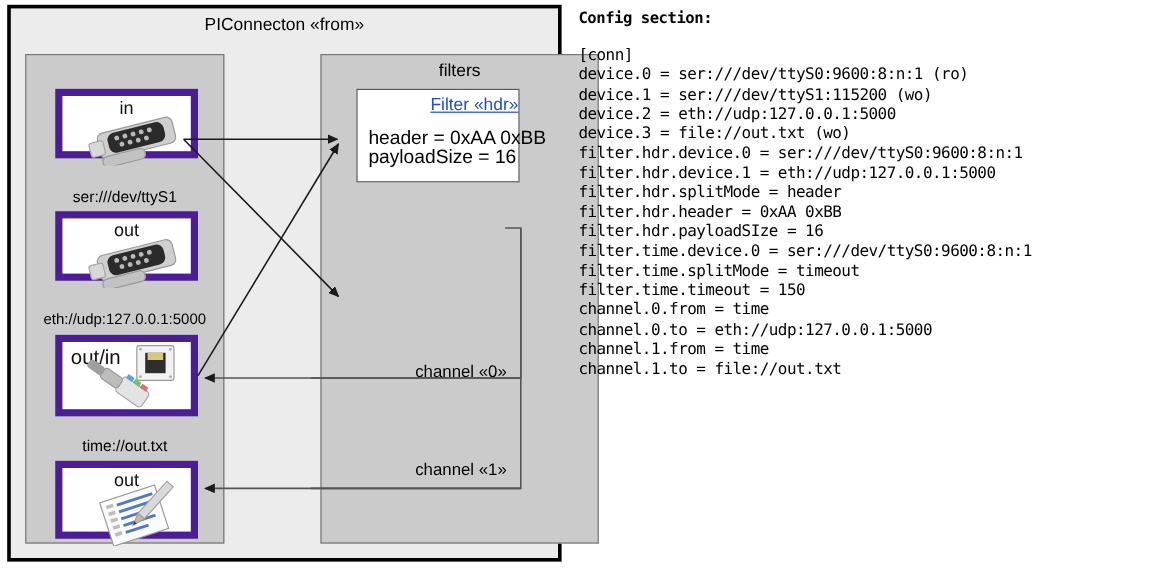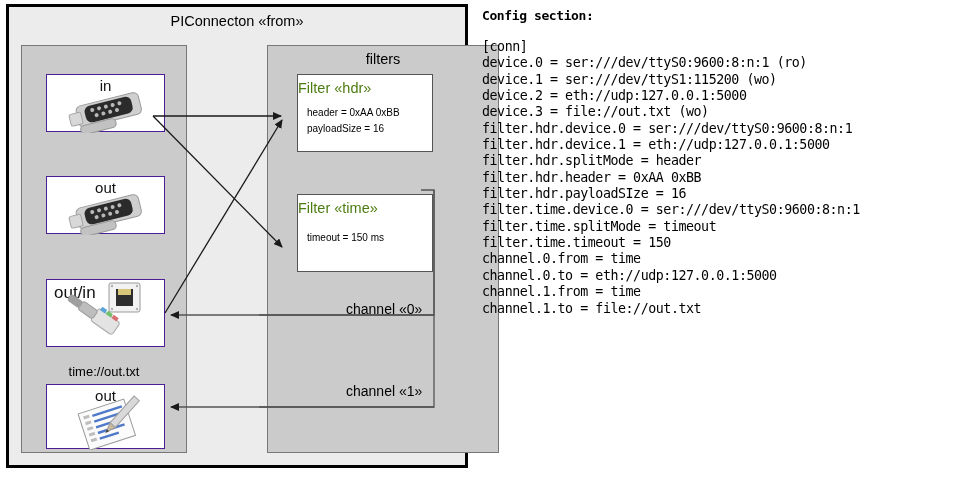--- a/index.html
+++ b/index.html
@@ -32,42 +32,42 @@
   .filters-title{
     position:absolute;left:0;right:0;top:5px;text-align:center;
     font-size:14.5px;color:#000;
   }
   .dev-label{
     position:absolute;width:100%;text-align:center;
     font-size:13px;color:#000;left:0;
   }
   .dev-box{
     position:absolute;
-    background:#fff;border:1px solid #4c1d95;
+    background:#fff;border:6px solid #4c1d95;
     box-sizing:border-box;
   }
   .dev-io{
     position:absolute;top:2px;left:0;width:100%;
     text-align:center;font-size:15px;color:#111;
   }
   .dev-io.left{text-align:left;left:7px;width:auto;top:3px;font-size:17px;}
   .icon-holder{
     position:absolute;left:0;top:0;width:100%;height:100%;
   }
   
   .filter-box{
     position:absolute;background:#fff;border:1px solid #555;
     box-sizing:border-box;
   }
   .filter-title{
-    position:absolute;left:0;width:100%;top:5px;text-align:left;
-    font-size:14.5px;color:#4d7c0f;
+    position:absolute;left:0;width:100%;top:5px;text-align:right;
+    font-size:14.5px;color:#1d4ed8;text-decoration:underline;
   }
   .filter-prop{
-    position:absolute;left:9px;font-size:10px;color:#000;white-space:nowrap;
+    position:absolute;left:9px;font-size:16px;color:#000;white-space:nowrap;
   }
   .channel-label{
     position:absolute;font-size:14px;color:#000;white-space:nowrap;
   }
   
   #config{
     position:absolute;left:482px;top:8px;width:480px;
   }
   #config .cfg-title{
     font-family:"DejaVu Sans Mono", monospace;
@@ -108,20 +108,21 @@
             <circle cx="56" cy="37" r="2" fill="#b9b9b9"></circle>
             <circle cx="63" cy="37" r="2" fill="#b9b9b9"></circle>
             <circle cx="70" cy="37" r="2" fill="#b9b9b9"></circle>
             <rect x="22" y="30" width="12" height="12" rx="2" fill="#d8d8d8" stroke="#a5a5a5"></rect>
             <rect x="30" y="44" width="36" height="9" rx="4" fill="#c2c2c2" stroke="#9a9a9a"></rect>
           </g>
         </svg>
       </div>
     </div>
 
+    <div class="dev-label" style="top:110px;">ser:///dev/ttyS1</div>
     <div class="dev-box" style="left:24px;top:130px;width:119px;height:58px;">
       <div class="dev-io">out</div>
       <div class="icon-holder">
         <svg viewBox="0 0 119 58" width="119" height="58">
           <g transform="rotate(-14 62 36)">
             <rect x="30" y="24" width="64" height="22" rx="5" fill="#cfcfcf" stroke="#9a9a9a" stroke-width="1"></rect>
             <rect x="38" y="26" width="48" height="17" rx="6" fill="#2b2b2b"></rect>
             <circle cx="46" cy="31" r="2" fill="#b9b9b9"></circle>
             <circle cx="53" cy="31" r="2" fill="#b9b9b9"></circle>
             <circle cx="60" cy="31" r="2" fill="#b9b9b9"></circle>
@@ -131,20 +132,21 @@
             <circle cx="56" cy="37" r="2" fill="#b9b9b9"></circle>
             <circle cx="63" cy="37" r="2" fill="#b9b9b9"></circle>
             <circle cx="70" cy="37" r="2" fill="#b9b9b9"></circle>
             <rect x="22" y="30" width="12" height="12" rx="2" fill="#d8d8d8" stroke="#a5a5a5"></rect>
             <rect x="30" y="44" width="36" height="9" rx="4" fill="#c2c2c2" stroke="#9a9a9a"></rect>
           </g>
         </svg>
       </div>
     </div>
 
+    <div class="dev-label" style="top:213px;font-size:12.5px;">eth://udp:127.0.0.1:5000</div>
     <div class="dev-box" style="left:24px;top:233px;width:119px;height:68px;">
       <div class="dev-io left">out/in</div>
       <div class="icon-holder">
         <svg viewBox="0 0 119 62" width="119" height="62">
           <rect x="62" y="3" width="31" height="29" rx="2" fill="#f2f2f2" stroke="#9a9a9a"></rect>
           <rect x="69" y="9" width="17" height="17" fill="#2e2e2e"></rect>
           <rect x="71" y="9" width="13" height="6" fill="#d8c77a"></rect>
           <circle cx="65" cy="6" r="1.2" fill="#b0b0b0"></circle>
           <circle cx="90" cy="6" r="1.2" fill="#b0b0b0"></circle>
           <circle cx="65" cy="29" r="1.2" fill="#b0b0b0"></circle>
@@ -191,24 +193,20 @@
 
   <div class="gray-panel" id="filters-panel">
     <div class="filters-title">filters</div>
 
     <div class="filter-box" style="left:29px;top:28px;width:136px;height:78px;">
       <div class="filter-title">Filter «hdr»</div>
       <div class="filter-prop" style="top:32px;">header = 0xAA 0xBB</div>
       <div class="filter-prop" style="top:48px;">payloadSize = 16</div>
     </div>
 
-    <div class="filter-box" style="left:29px;top:148px;width:136px;height:78px;">
-      <div class="filter-title">Filter «time»</div>
-      <div class="filter-prop" style="top:37px;">timeout = 150 ms</div>
-    </div>
 
     <div class="channel-label" style="left:78px;top:255px;">channel «0»</div>
     <div class="channel-label" style="left:78px;top:337px;">channel «1»</div>
   </div>
 
   <svg class="overlay" viewBox="0 0 462 464">
     <defs>
       <marker id="ah" markerWidth="9" markerHeight="9" refX="8" refY="4" orient="auto" markerUnits="userSpaceOnUse">
         <path d="M0,0 L9,4 L0,8 z" fill="#1a1a1a"></path>
       </marker>

